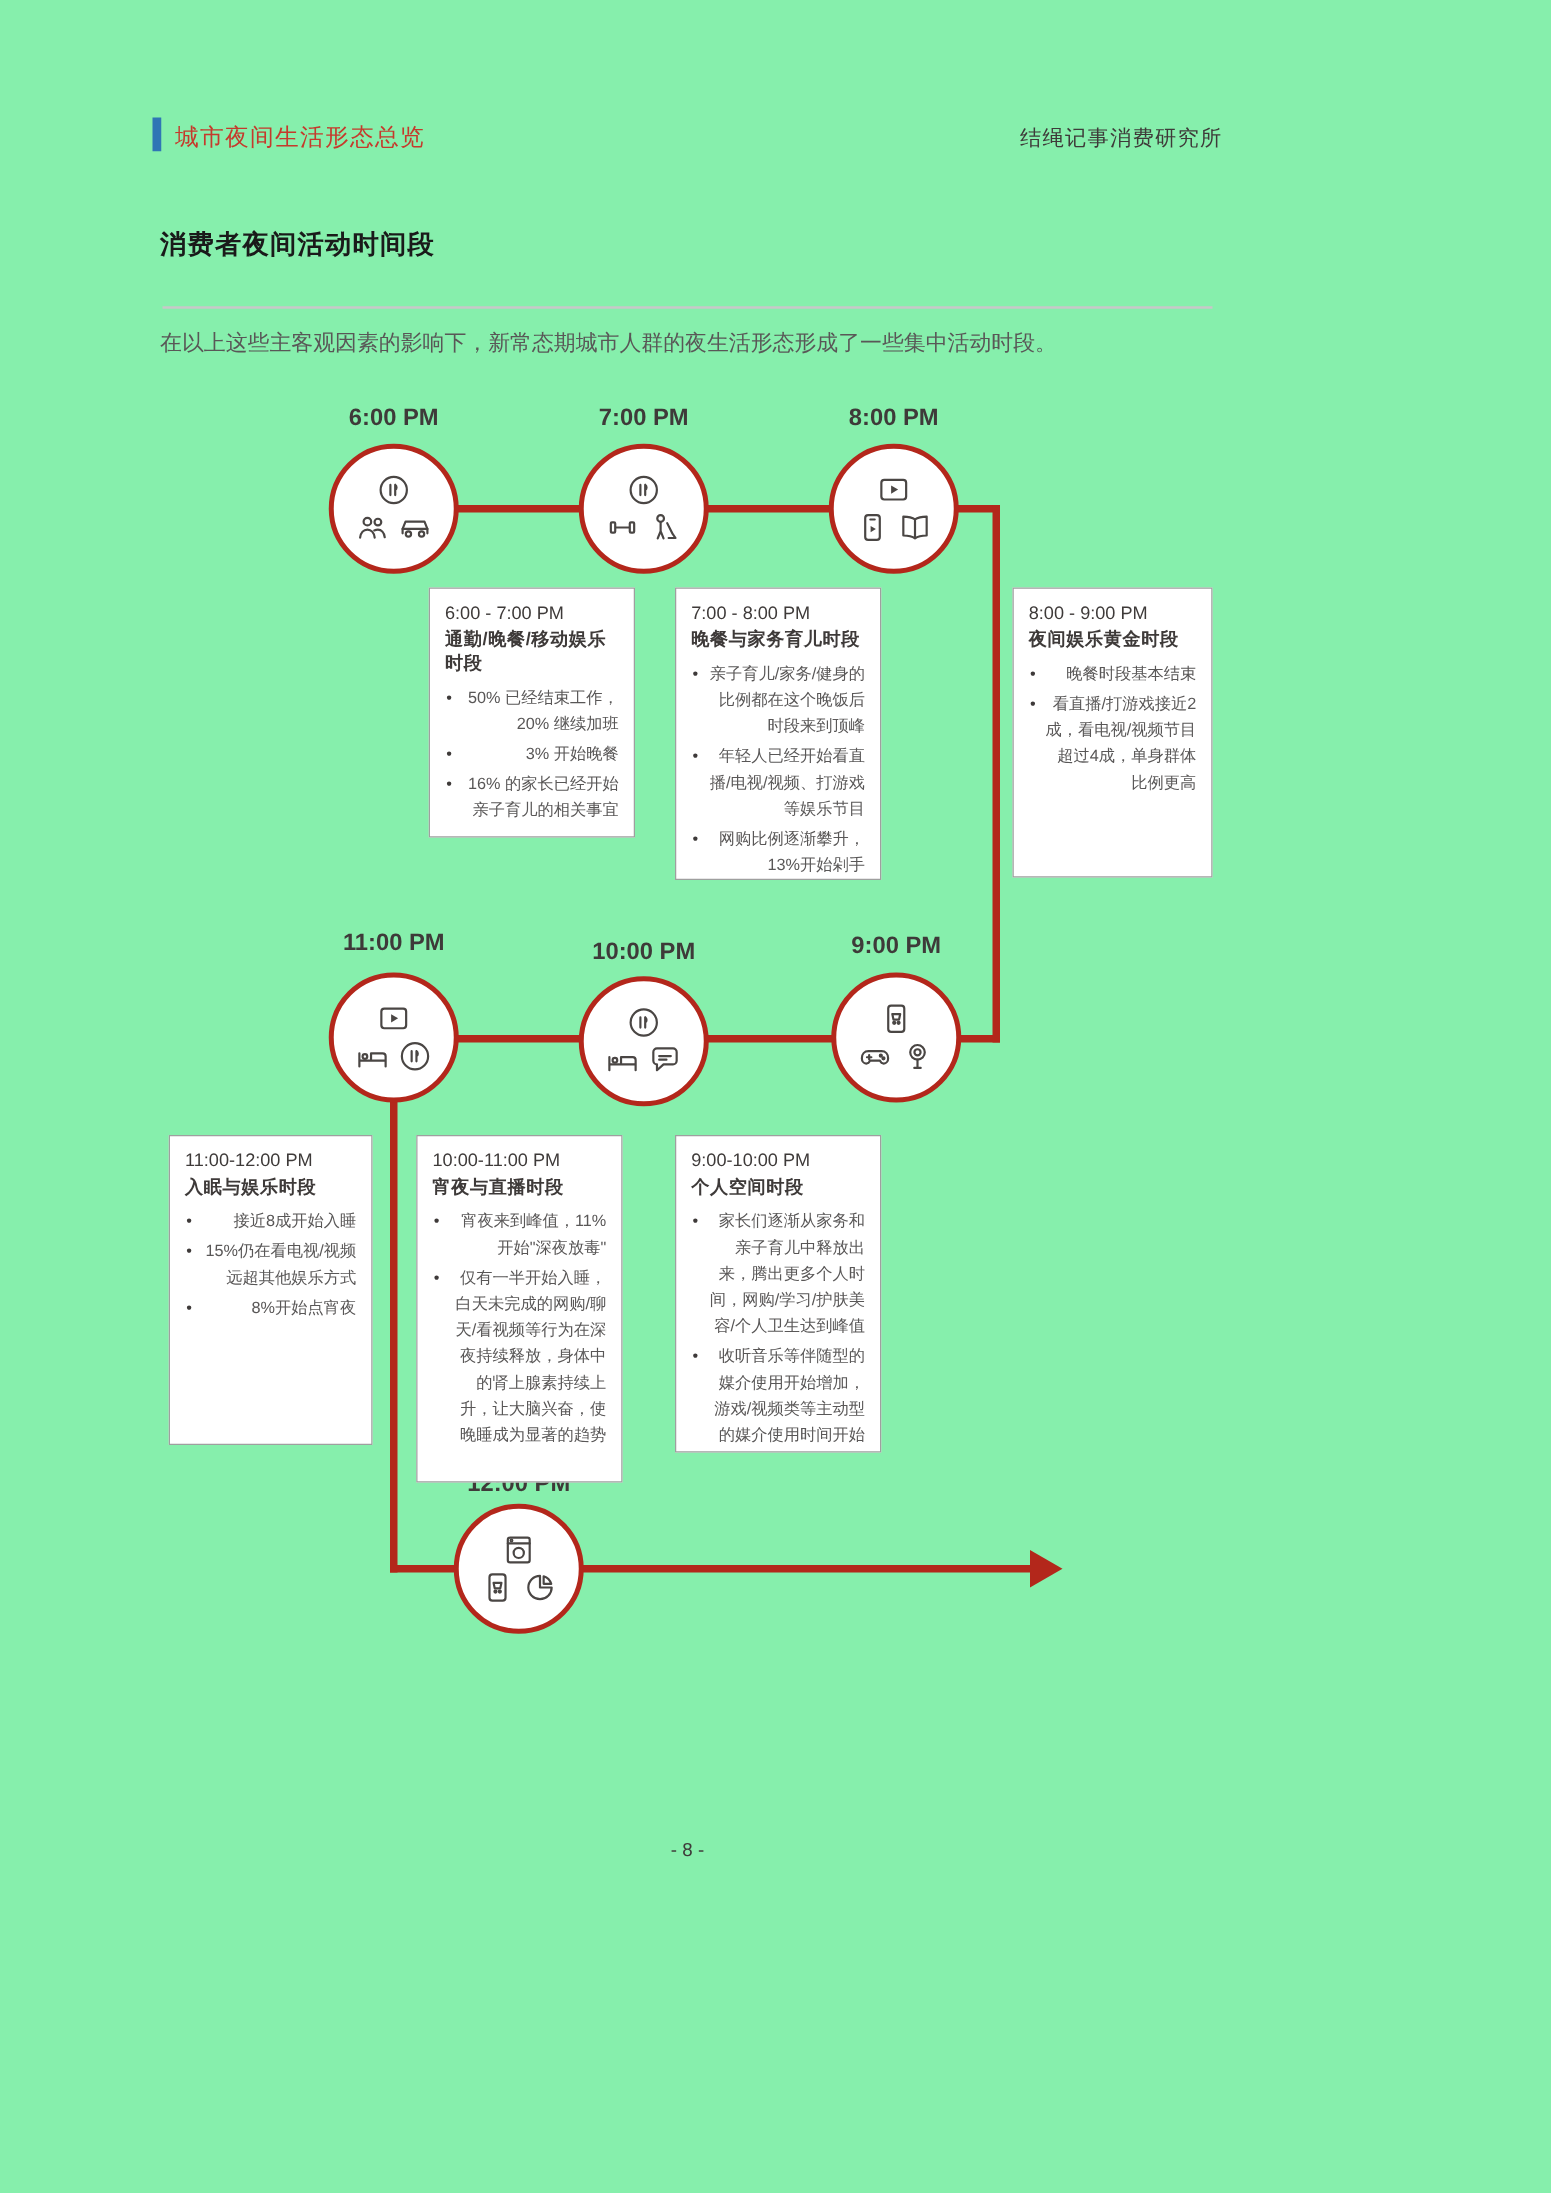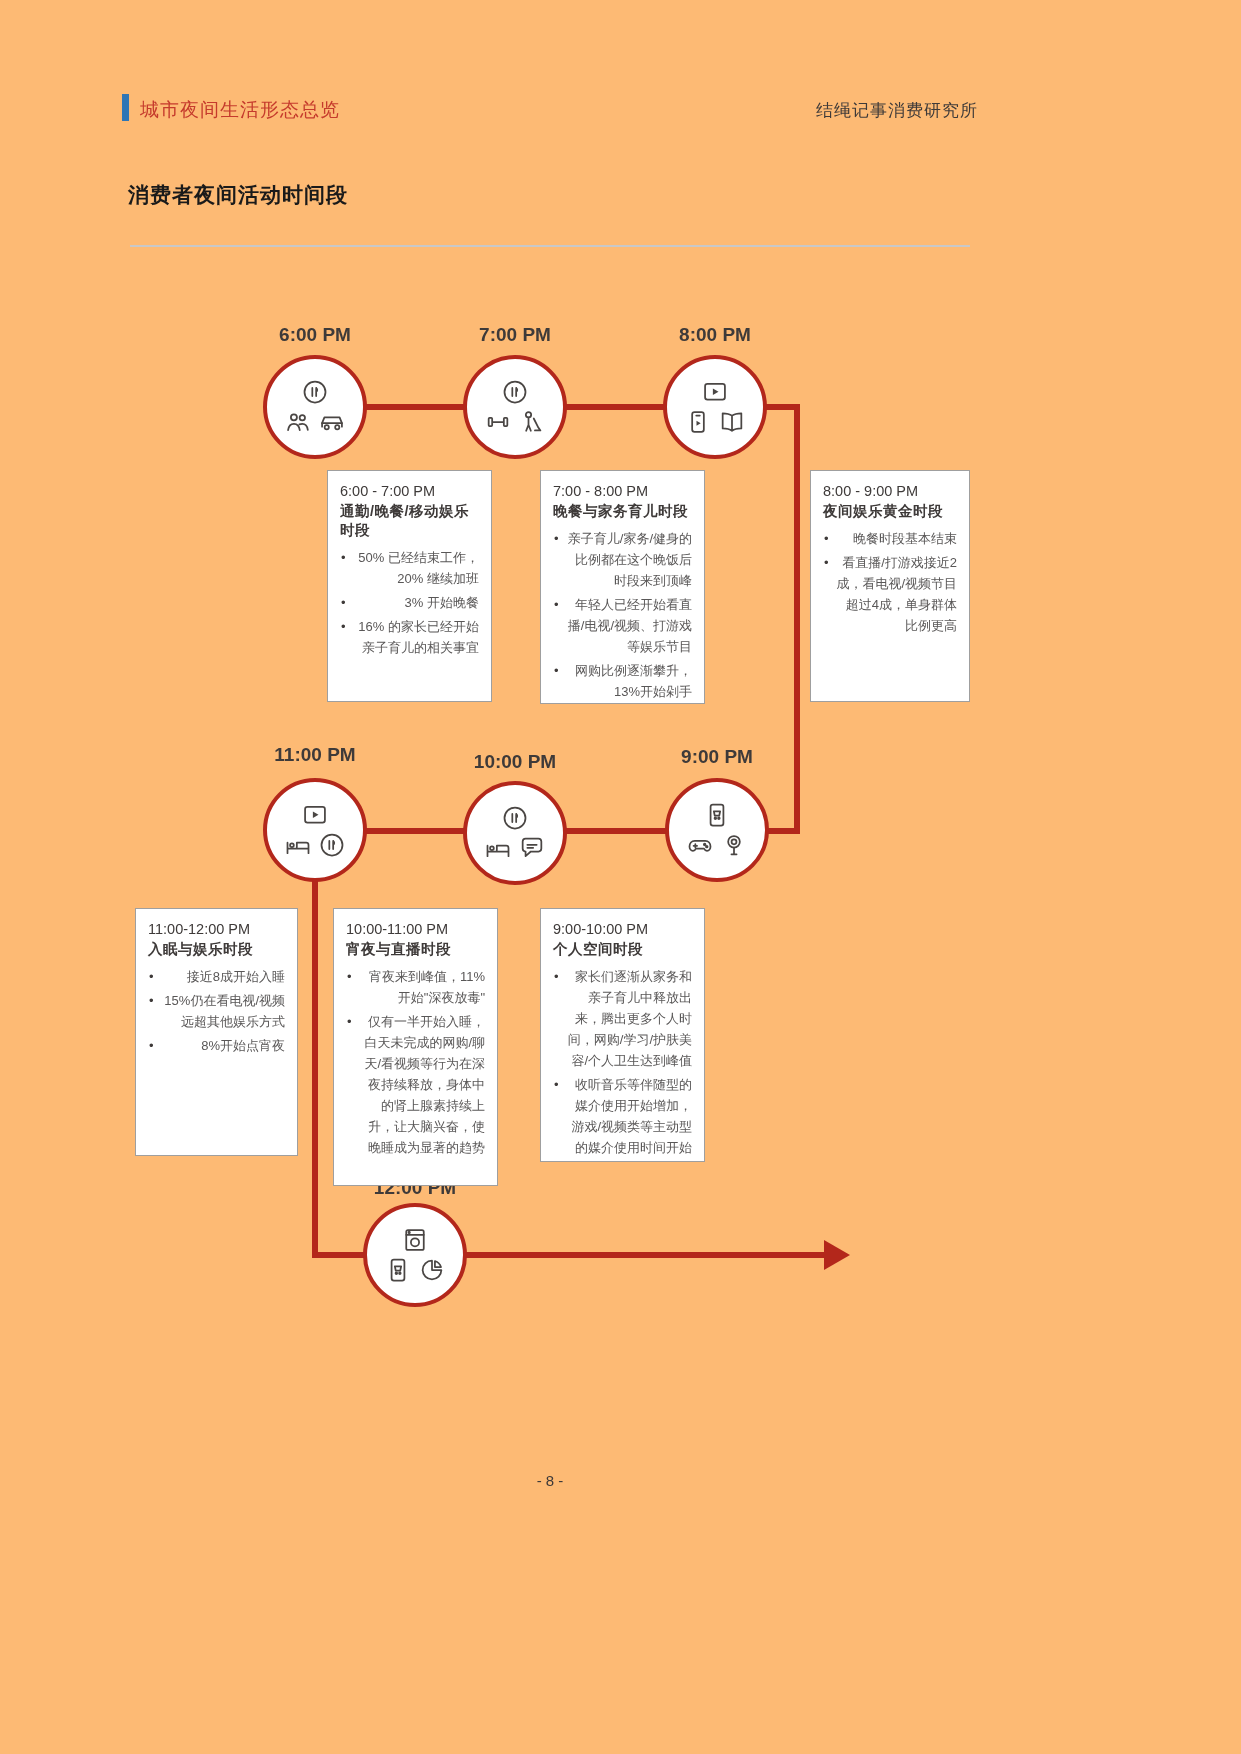--- a/index.html
+++ b/index.html
@@ -5,21 +5,21 @@
   :root{
     --accent-red:#b3271b;
     --header-red:#c53a2c;
     --accent-blue:#2f76b5;
     --text-dark:#3e3a39;
     --text-gray:#595757;
     --box-border:#9f9f9f;
   }
   html,body{margin:0;padding:0;background:#e8e8e8;}
   .page{
-    position:relative;width:1241px;height:1754px;background:#fdba74;
+    position:relative;width:1241px;height:1754px;background:#86efac;
     font-family:"Liberation Sans","DejaVu Sans",sans-serif;margin:0 auto;overflow:hidden;
   }
   .abs{position:absolute;}
   
   .blue-bar{left:122px;top:94px;width:7px;height:27px;background:var(--accent-blue);}
   .header-left{left:140px;top:97px;font-size:19px;color:var(--header-red);letter-spacing:1px;}
   .header-right{top:99px;right:263px;font-size:17px;color:var(--text-dark);letter-spacing:1px;}
   
   .section-title{left:128px;top:181px;font-size:21px;font-weight:bold;color:#1a1a1a;letter-spacing:1px;}
   .divider{left:130px;top:245px;width:840px;height:2px;background:#c8c8c8;}
@@ -131,20 +131,21 @@
 </svg>
 
 <div class="page">
 
   <div class="abs blue-bar"></div>
   <div class="abs header-left">城市夜间生活形态总览</div>
   <div class="abs header-right">结绳记事消费研究所</div>
 
   <div class="abs section-title">消费者夜间活动时间段</div>
   <div class="abs divider"></div>
+  <div class="abs intro">在以上这些主客观因素的影响下，新常态期城市人群的夜生活形态形成了一些集中活动时段。</div>
 
   <div class="abs tl-line" style="left:360px;top:404px;width:110px;height:6px;"></div>
   <div class="abs tl-line" style="left:560px;top:404px;width:110px;height:6px;"></div>
   <div class="abs tl-line" style="left:760px;top:404px;width:40px;height:6px;"></div>
   <div class="abs tl-line" style="left:794px;top:404px;width:6px;height:430px;"></div>
   <div class="abs tl-line" style="left:762px;top:828px;width:38px;height:6px;"></div>
   <div class="abs tl-line" style="left:560px;top:828px;width:112px;height:6px;"></div>
   <div class="abs tl-line" style="left:360px;top:828px;width:110px;height:6px;"></div>
   <div class="abs tl-line" style="left:312px;top:870px;width:6px;height:388px;"></div>
   <div class="abs tl-line" style="left:312px;top:1252px;width:516px;height:6px;"></div>
@@ -243,21 +244,21 @@
         </svg>
         <svg class="node-icon">
           <use href="#shopping-phone-icon"></use>
         </svg>
         <svg class="node-icon">
           <use href="#pie-chart-icon"></use>
         </svg>
       </div>
   </div>
 
-  <div class="abs tbox" style="left:327px;top:470px;width:165px;height:232px;">
+  <div class="abs tbox" style="left:343px;top:470px;width:165px;height:200px;">
     <div class="tbox-time">6:00 - 7:00 PM</div>
     <div class="tbox-title">通勤/晚餐/移动娱乐时段</div>
     <ul>
       <li>50% 已经结束工作，20% 继续加班</li>
       <li>3% 开始晚餐</li>
       <li>16% 的家长已经开始亲子育儿的相关事宜</li>
     </ul>
   </div>
 
   <div class="abs tbox" style="left:540px;top:470px;width:165px;height:234px;">

